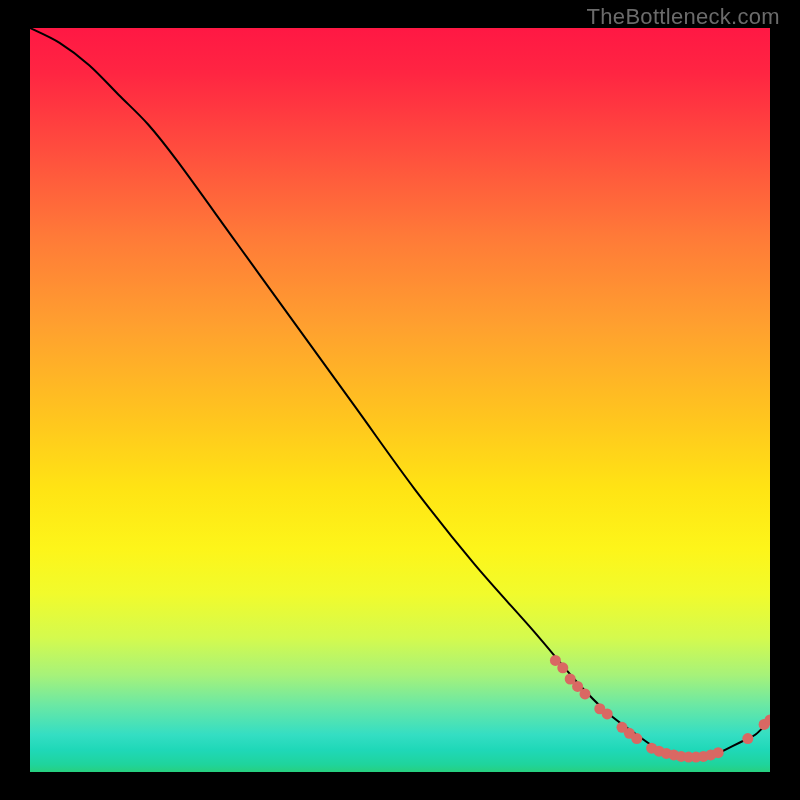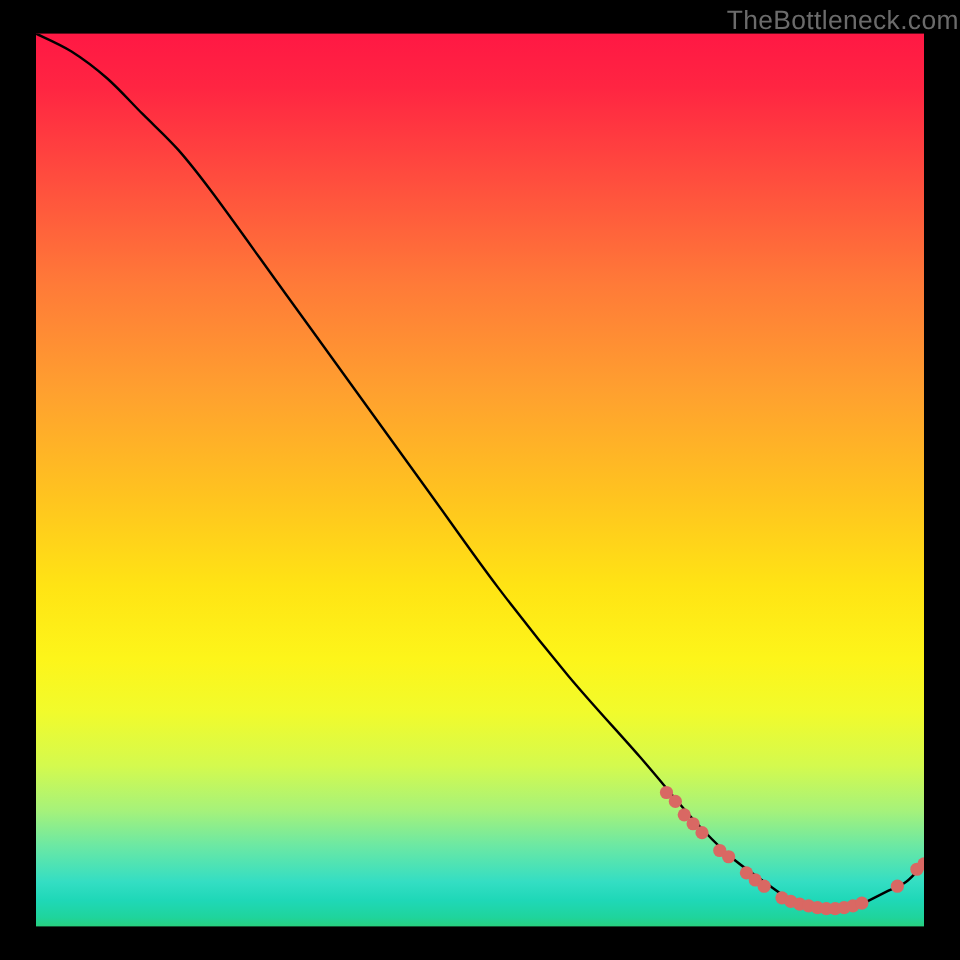--- a/index.html
+++ b/index.html
@@ -13,21 +13,21 @@
   }
   .frame {
     position: relative;
     width: 800px;
     height: 800px;
     background: #000;
   }
   .watermark {
     position: absolute;
     top: 4px;
-    right: 1px;
+    right: 20px;
     color: #6b6b6b;
     font-size: 22px;
     font-weight: 500;
     letter-spacing: 0.3px;
     z-index: 5;
   }
   .plot {
     position: absolute;
     left: 30px;
     top: 28px;

